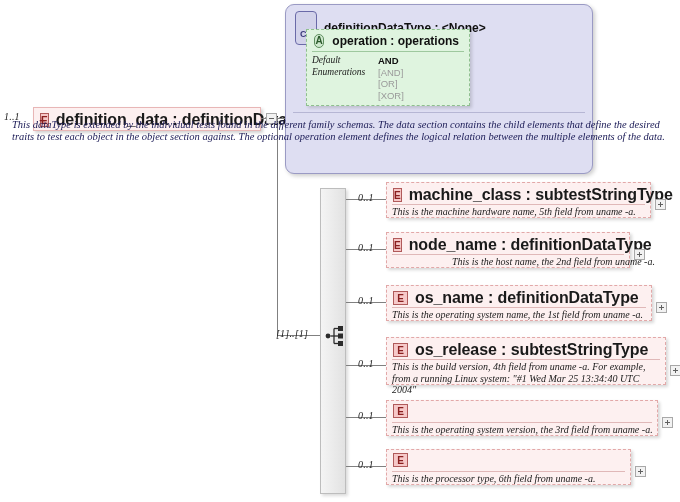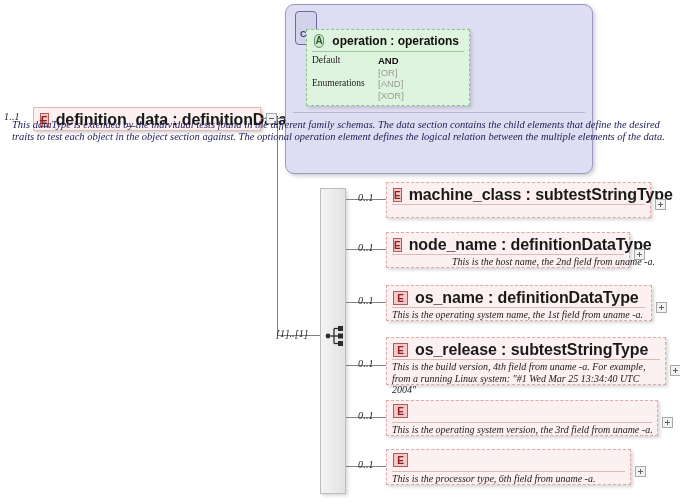--- a/index.html
+++ b/index.html
@@ -202,20 +202,21 @@
     background: #9ec89e;
   }
   .attr-table {
     position: absolute;
     font-size: 9.5px;
     line-height: 11.5px;
   }
   .attr-row { display: flex; }
   .attr-key {
     font-family: "Liberation Serif", serif;
+    font-style: italic;
     color: #1a1a1a;
     width: 66px;
     flex: 0 0 66px;
   }
   .attr-val-strong {
     font-weight: bold;
     color: #101010;
     font-family: "Liberation Sans", sans-serif;
     font-size: 9.5px;
   }
@@ -285,43 +286,44 @@
   <div class="line-h" style="left:261px; top:118px; width:5px;"></div>
 
   <div class="line-h" style="left:277px; top:118px; width:8px;"></div>
 
   <div class="line-v" style="left:277px; top:118px; height:217px;"></div>
   <div class="line-h" style="left:277px; top:335px; width:45px;"></div>
 
   <div class="ct-panel" style="left:285px; top:4px; width:308px; height:170px;">
     <div class="ct-head">
       <span class="badge-ct">CT</span>
+      <span class="ct-title">definitionDataType : &lt;None&gt;</span>
     </div>
   </div>
 
   <div class="attr-panel" style="left:306px; top:29px; width:164px; height:77px;">
     <div class="attr-head">
       <span class="badge-a">A</span>
       <span class="attr-title">operation : operations</span>
     </div>
   </div>
   <div class="attr-rule" style="left:312px; top:51px; width:152px;"></div>
 
   <div class="attr-table" style="left:312px; top:55px; width:152px;">
     <div class="attr-row">
       <span class="attr-key">Default</span>
       <span class="attr-val-strong">AND</span>
     </div>
     <div class="attr-row">
+      <span class="attr-key">Enumerations</span>
+      <span class="attr-val-dim">[AND]</span>
+    </div>
+    <div class="attr-row">
       <span class="attr-key"></span>
       <span class="attr-val-dim">[OR]</span>
-    </div>
-    <div class="attr-row">
-      <span class="attr-key">Enumerations</span>
-      <span class="attr-val-dim">[AND]</span>
     </div>
     <div class="attr-row">
       <span class="attr-key"></span>
       <span class="attr-val-dim">[XOR]</span>
     </div>
   </div>
 
   <div class="ct-divider" style="left:293px; top:112px; width:292px;"></div>
   <div class="ct-desc" style="top:119px;">This dataType is extended by the individual tests found in the different family schemas.  The data section contains the child elements that define the desired traits to test each object in the object section against.  The optional operation element defines the logical relation between the multiple elements of the data.</div>
 
@@ -343,20 +345,21 @@
 
   <div class="line-h" style="left:346px; top:199px; width:40px;"></div>
   <div class="card" style="left:358px; top:192px;">0..1</div>
   <div class="child-node" style="left:386px; top:182px; width:265px; height:36px;">
     <div class="child-hdr">
       <span class="badge-e simple">E</span>
       <span class="elem-title">machine_class : subtestStringType</span>
     </div>
   </div>
   <div class="child-rule" style="left:392px; top:204px; width:253px;"></div>
+  <div class="child-desc" style="left:392px; top:206px; width:256px;">This is the machine hardware name, 5th field from uname -a.</div>
   <div class="pmbox plus" style="left:655px; top:199px;"></div>
 
   <div class="line-h" style="left:346px; top:249px; width:40px;"></div>
   <div class="card" style="left:358px; top:242px;">0..1</div>
   <div class="child-node" style="left:386px; top:232px; width:244px; height:36px;">
     <div class="child-hdr">
       <span class="badge-e simple">E</span>
       <span class="elem-title">node_name : definitionDataType</span>
     </div>
   </div>

